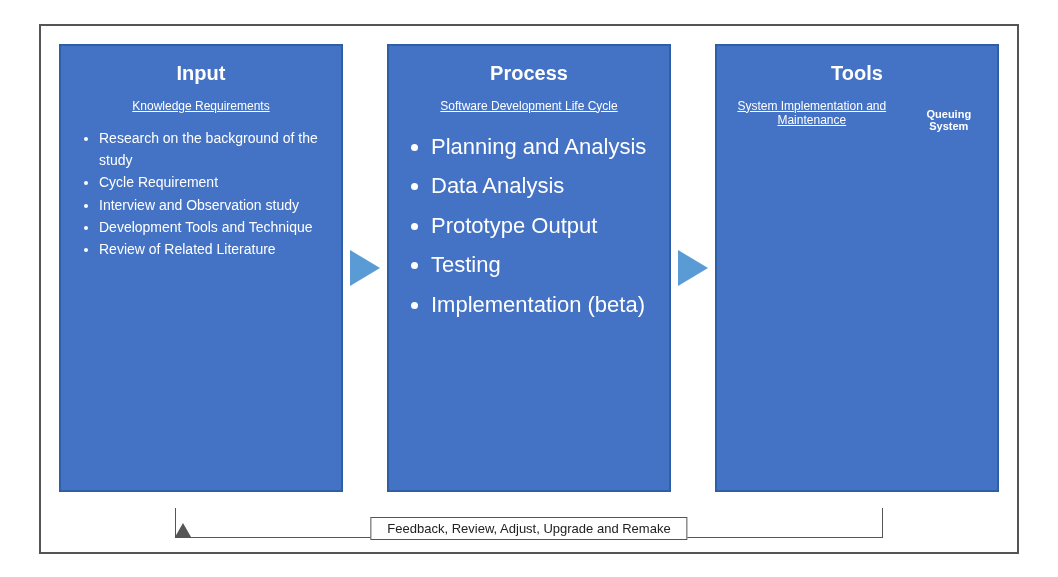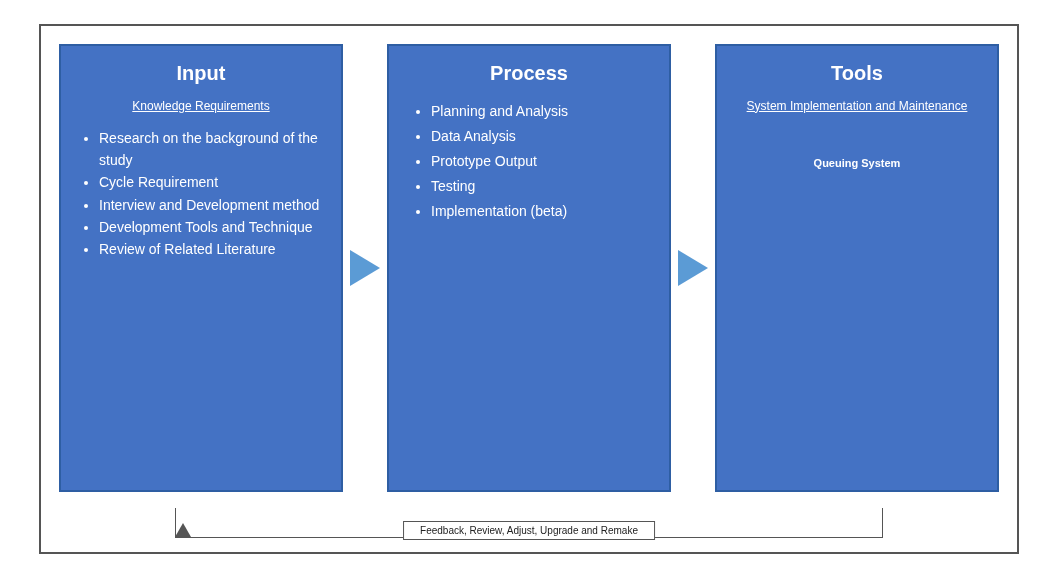--- a/index.html
+++ b/index.html
@@ -58,21 +58,21 @@
       padding-left: 20px;
       font-size: 14px;
       color: white;
       line-height: 1.6;
       align-self: flex-start;
       width: 100%;
     }
     .process-list {
       list-style: disc;
       padding-left: 24px;
-      font-size: 14px;
+      font-size: 22px;
       color: white;
       line-height: 1.8;
       align-self: flex-start;
       width: 100%;
     }
     .arrow-container {
       display: flex;
       align-items: center;
       justify-content: center;
       width: 44px;
@@ -96,21 +96,21 @@
       height: 50px;
     }
     .feedback-label {
       position: absolute;
       bottom: -2px;
       left: 50%;
       transform: translateX(-50%);
       background: white;
       border: 1px solid #555;
       padding: 3px 16px;
-      font-size: 10px;
+      font-size: 13px;
       color: #222;
       white-space: nowrap;
     }
     .arrow-up {
       position: absolute;
       bottom: 1px;
       left: 116px;
     }
     .arrow-up-shape {
       width: 0;
@@ -138,21 +138,21 @@
     .bottom-horizontal {
       position: absolute;
       bottom: 0;
       left: 116px;
       right: 116px;
       height: 1px;
       background: #555;
     }
     .output-content {
       display: flex;
-      flex-direction: column;
+      flex-direction: row;
       align-items: center;
       width: 100%;
       gap: 30px;
     }
     .queuing-label {
       font-weight: bold;
       font-size: 11px;
       color: white;
       text-align: center;
     }
@@ -162,32 +162,33 @@
 
 <div class="outer-border">
   <div class="main-row">
 
     <div class="blue-box">
       <div class="box-title">Input</div>
       <div class="box-subtitle">Knowledge Requirements</div>
       <ul class="bullet-list">
         <li>Research on the background of the study</li>
         <li>Cycle Requirement</li>
-        <li>Interview and Development method</li>
+        <li>Interview and Observation study</li>
         <li>Development Tools and Technique</li>
         <li>Review of Related Literature</li>
       </ul>
     </div>
 
     <div class="arrow-container">
       <span class="arrow-right"></span>
     </div>
 
     <div class="blue-box">
       <div class="box-title">Process</div>
+      <div class="box-subtitle">Software Development Life Cycle</div>
       <ul class="process-list">
         <li>Planning and Analysis</li>
         <li>Data Analysis</li>
         <li>Prototype Output</li>
         <li>Testing</li>
         <li>Implementation (beta)</li>
       </ul>
     </div>
 
     <div class="arrow-container">

